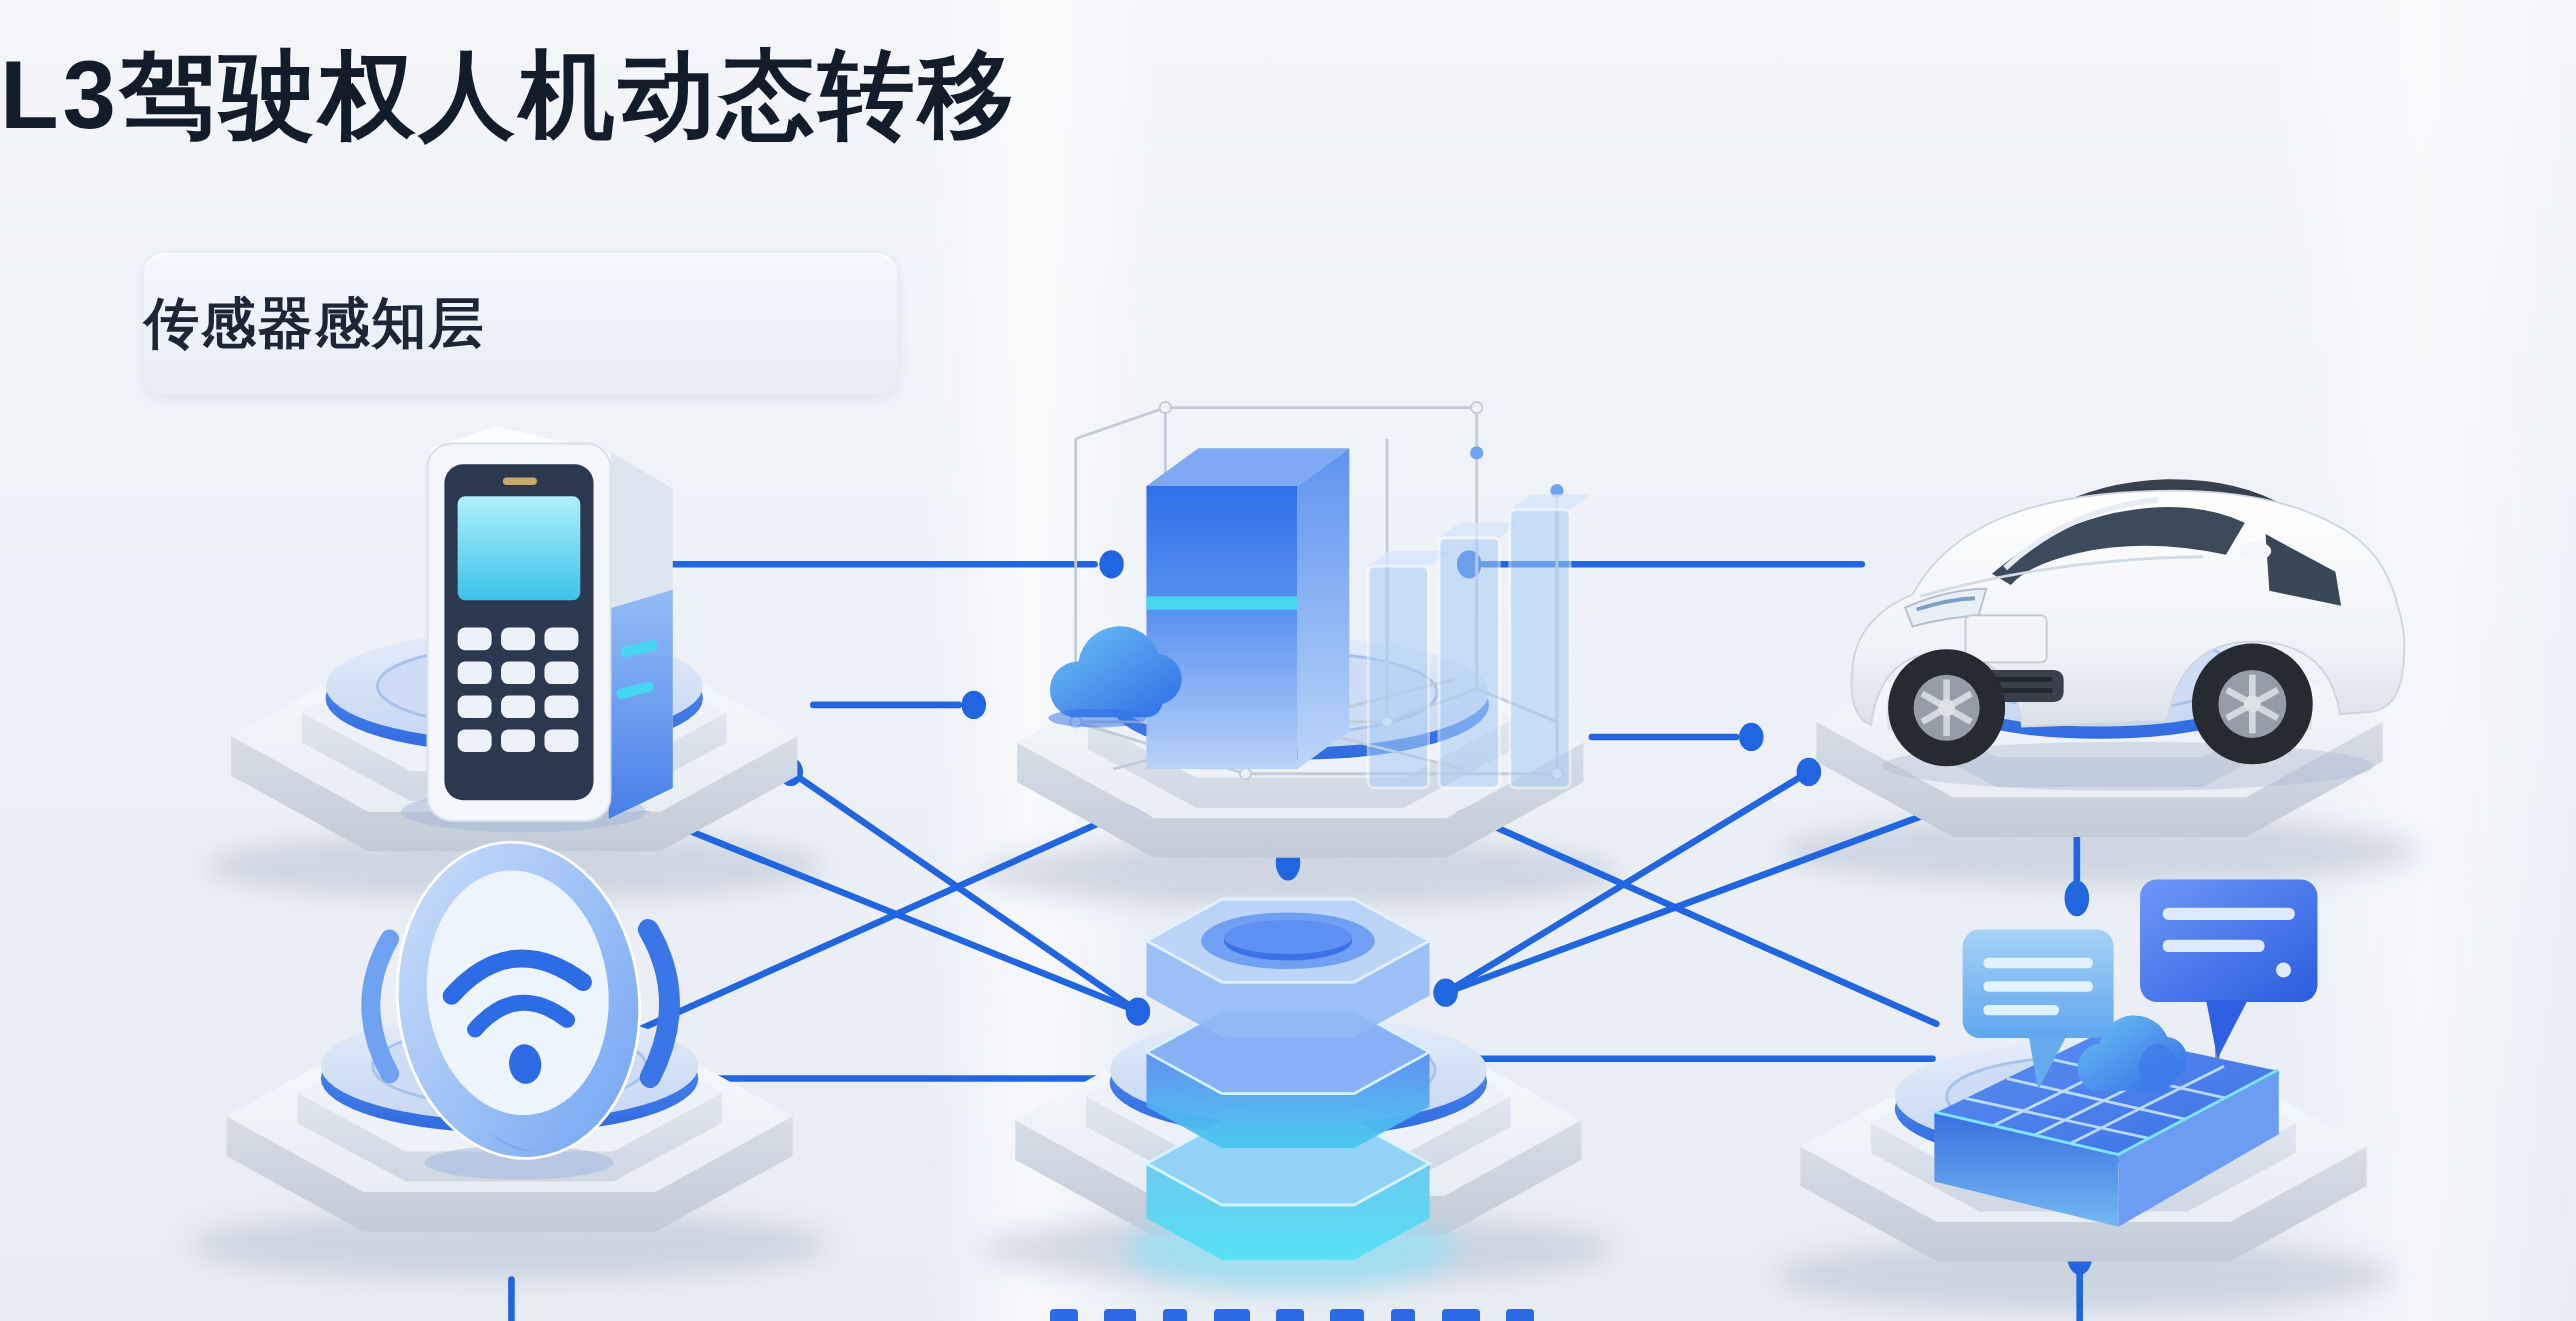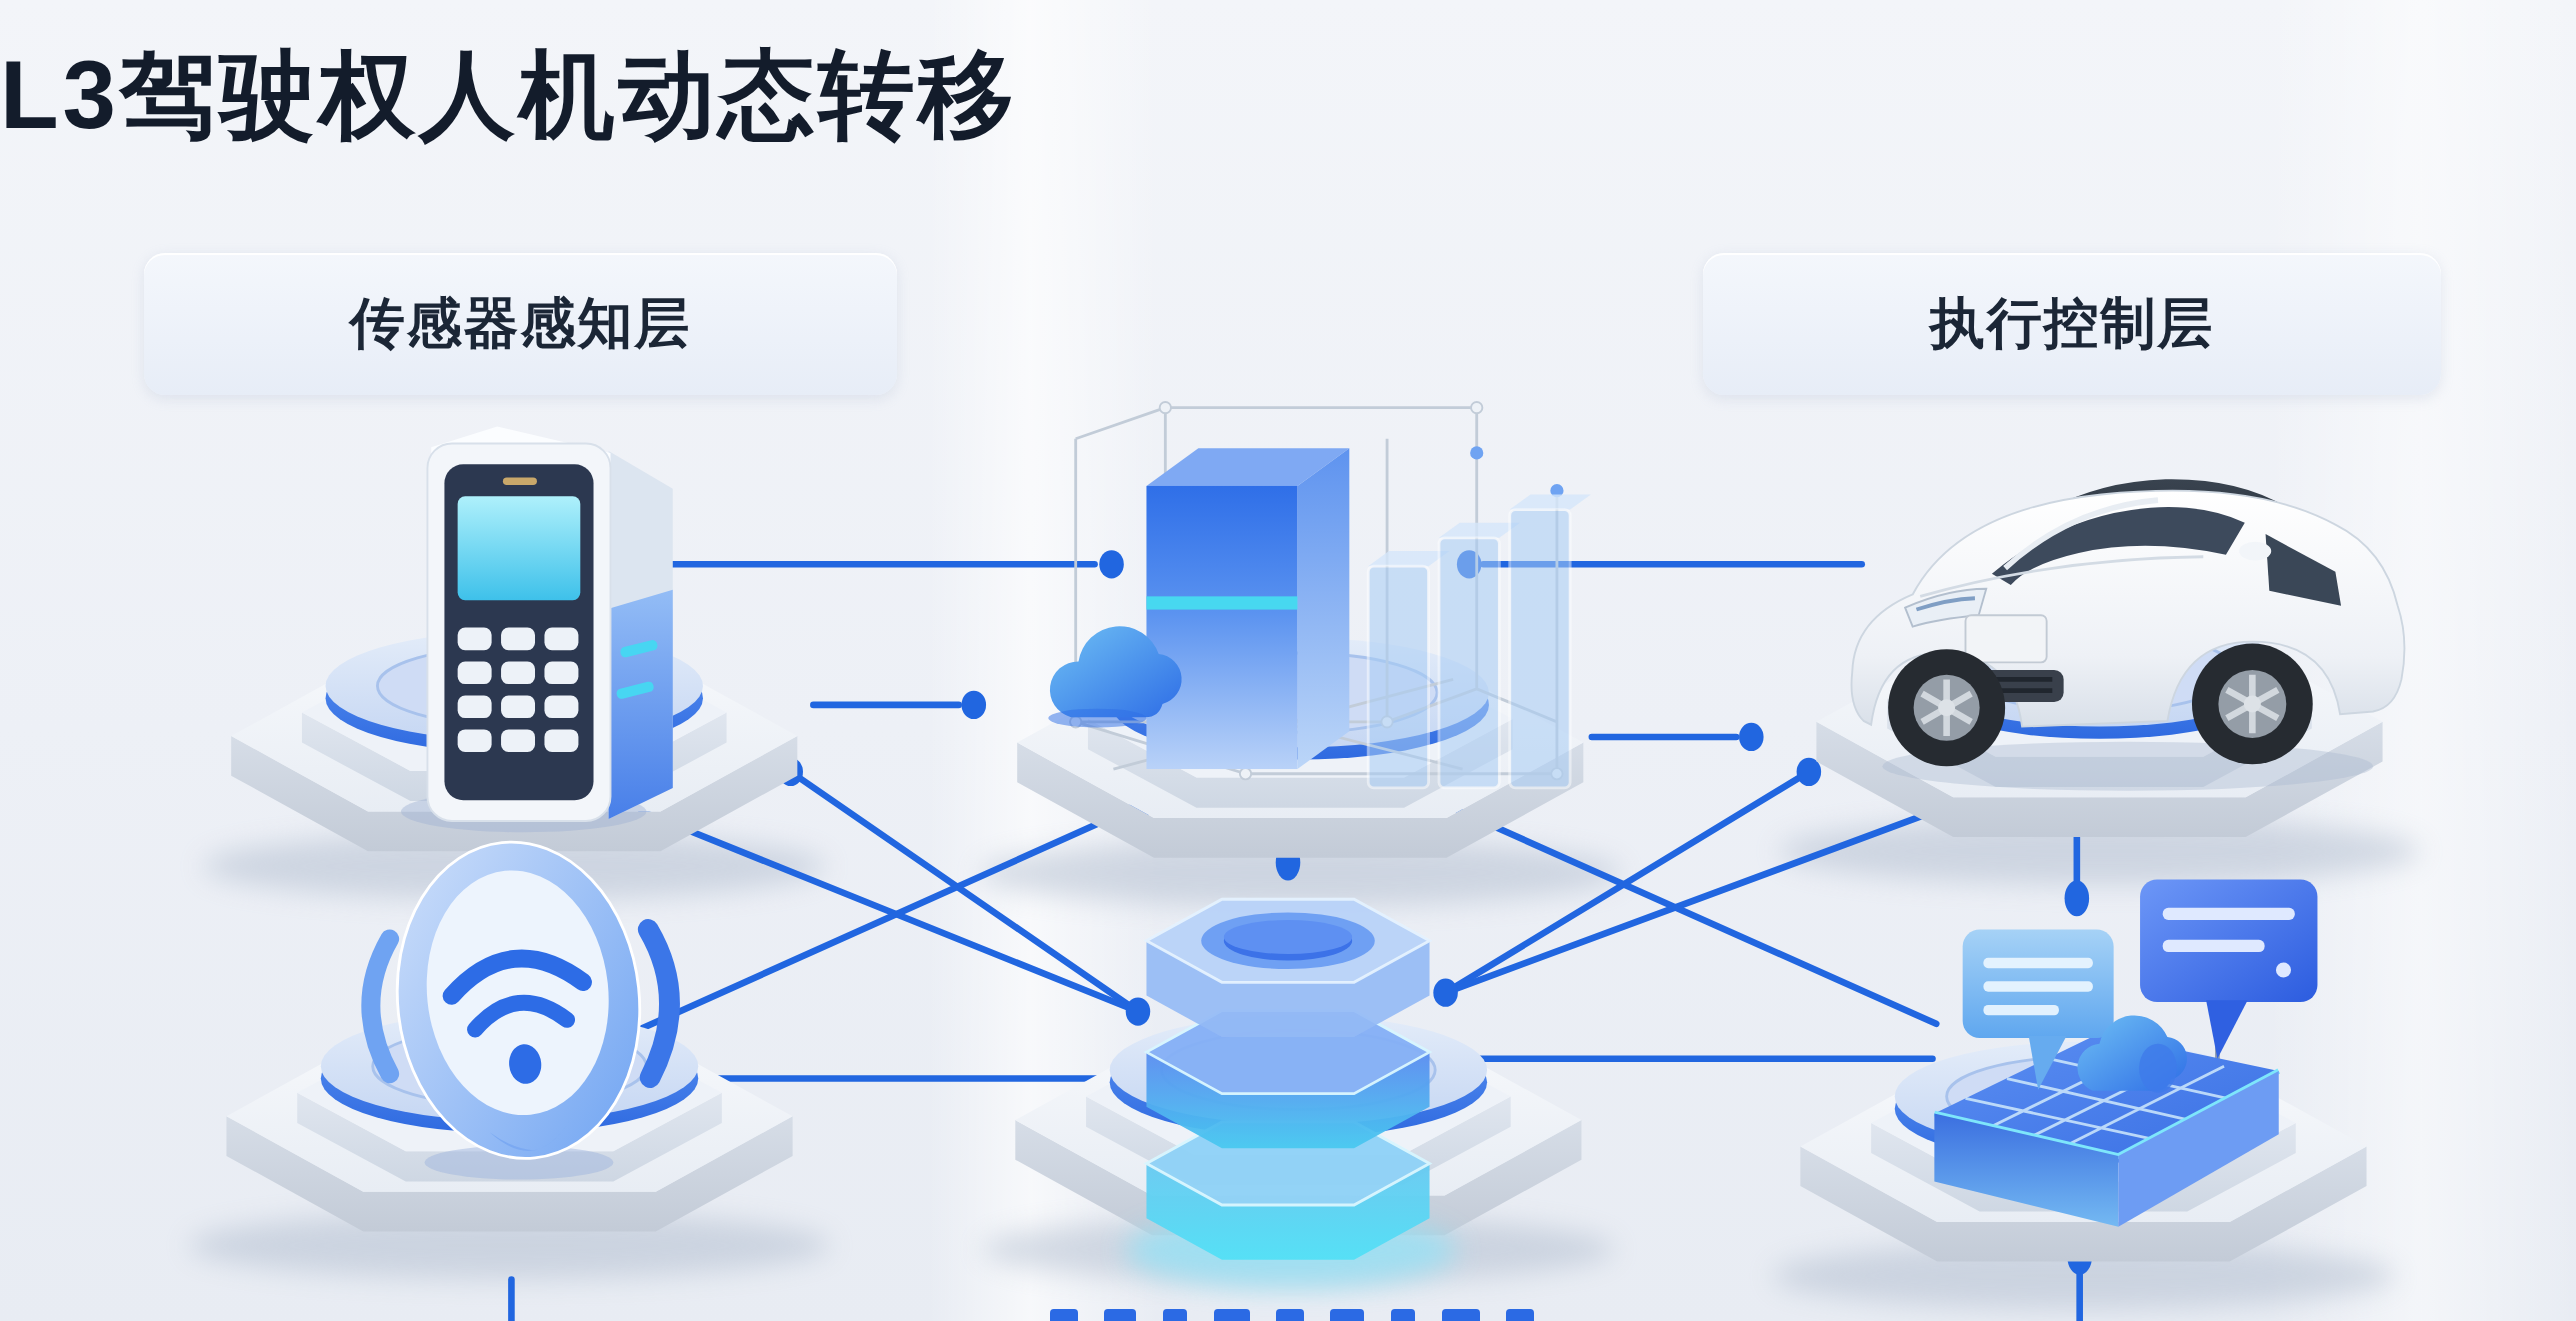--- a/index.html
+++ b/index.html
@@ -12,21 +12,21 @@
     content:"";position:absolute;inset:0;pointer-events:none;
     background:
       linear-gradient(90deg,rgba(255,255,255,0) 36%,rgba(255,255,255,0.65) 40%,rgba(255,255,255,0) 45%),
       linear-gradient(90deg,rgba(255,255,255,0) 88%,rgba(255,255,255,0.5) 94%,rgba(255,255,255,0) 100%);
   }
   .title{
     position:absolute;top:32px;left:0;width:100%;
     font-size:96px;font-weight:800;letter-spacing:3.8px;color:#131c2b;
   }
   .col-header{
-    position:absolute;top:253px;height:142px;display:flex;align-items:center;justify-content:center;
+    position:absolute;top:253px;height:142px;display:flex;align-items:center;justify-content:flex-start;
     background:linear-gradient(180deg,#f4f7fc 0%,#e7edf7 100%);
     border-radius:21px;
     box-shadow:0 3.8px 13.2px rgba(150,165,195,0.20), inset 0 1.9px 0 rgba(255,255,255,0.95);
     font-size:55px;font-weight:700;color:#1b2636;letter-spacing:1.9px;
   }
   #hdr-sensor{left:144px;width:753px;}
   #hdr-algo{left:927px;width:742px;}
   #hdr-exec{left:1703px;width:738px;}
   #scene{position:absolute;left:0;top:0;}
   .conn-line{stroke:#2166e0;stroke-width:7;stroke-linecap:round;}
@@ -39,23 +39,20 @@
 </style>
 </head>
 <body>
 
 <div id="stage">
 
   <div class="title">L3驾驶权人机动态转移</div>
 
   <div class="col-header" id="hdr-sensor">
     <span>传感器感知层</span>
-  </div>
-  <div class="col-header" id="hdr-exec">
-    <span>执行控制层</span>
   </div>
 
   <svg id="scene" width="2576" height="1322" viewBox="0 0 2730 1401" xmlns="http://www.w3.org/2000/svg">
     <defs>
       <filter id="soft" x="-60%" y="-60%" width="220%" height="220%">
           <feGaussianBlur stdDeviation="14"></feGaussianBlur>
         </filter>
       <linearGradient id="hexSide" x1="0" y1="0" x2="0" y2="1">
           <stop offset="0" stop-color="#d6dde7"></stop>
           <stop offset="1" stop-color="#c3cbd7"></stop>

